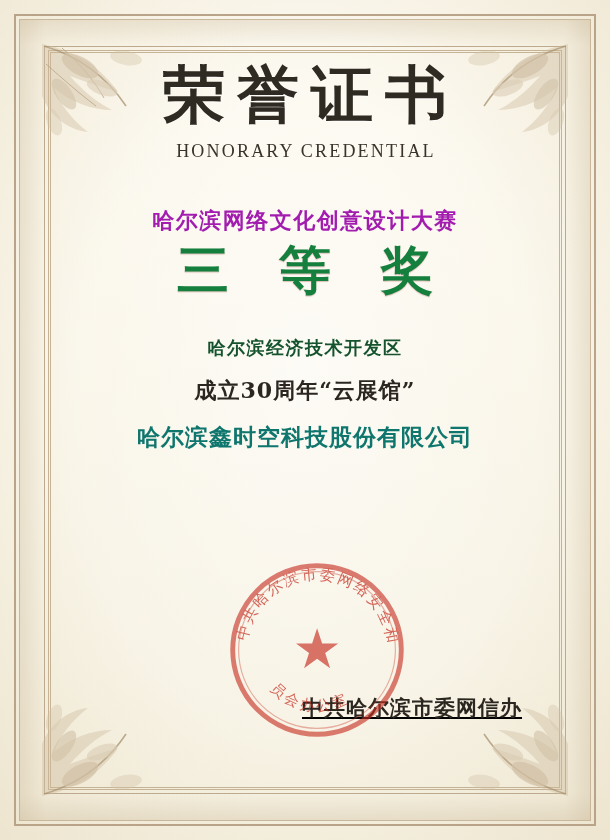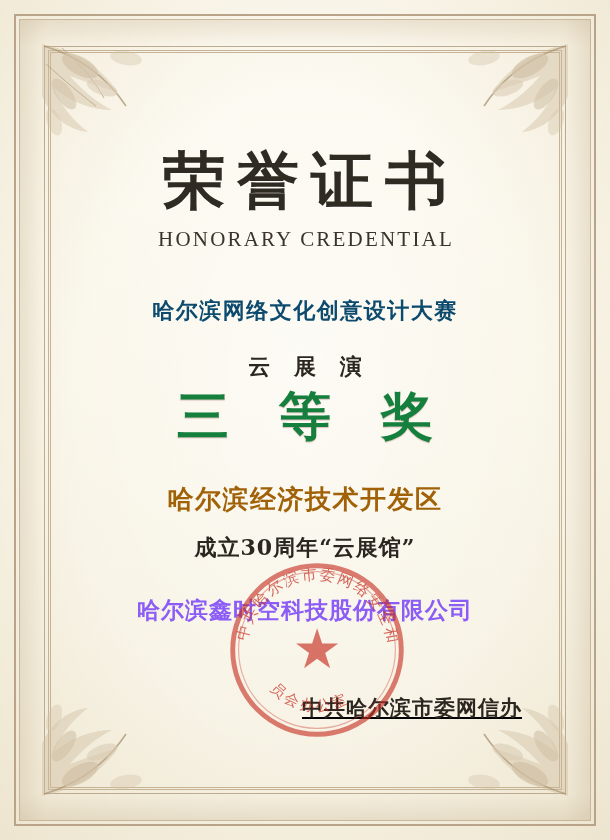--- a/index.html
+++ b/index.html
@@ -103,47 +103,46 @@
   .content {
     position: absolute;
     left: 60px;
     right: 60px;
     top: 62px;
     bottom: 62px;
     text-align: center;
   }
 
   .title-cn {
-    margin-top: 86px;
     font-family: "DejaVu Serif", "Liberation Serif", serif;
     font-weight: 700;
     font-size: 62px;
     letter-spacing: 12px;
     color: #2f2a22;
     text-indent: 12px;
     line-height: 1.05;
     text-shadow: 0 1px 0 rgba(255,255,255,0.6);
   }
 
   .title-en {
     margin-top: 14px;
     font-family: "Liberation Serif", serif;
-    font-size: 21px;
+    font-size: 18px;
     letter-spacing: 2.2px;
     color: #3a332a;
     text-indent: 2px;
   }
 
   .line-1 {
     margin-top: 44px;
     font-family: "DejaVu Serif", "Liberation Serif", serif;
     font-size: 22px;
     font-weight: 700;
     letter-spacing: 1.5px;
-    color: #0c4a6e;
+    color: #a21caf;
   }
 
   .line-2 {
     margin-top: 26px;
     font-family: "DejaVu Serif", "Liberation Serif", serif;
     font-size: 22px;
     font-weight: 700;
     letter-spacing: 8px;
     text-indent: 8px;
     color: #2b2620;
@@ -155,41 +154,41 @@
     font-weight: 700;
     letter-spacing: 16px;
     text-indent: 16px;
     color: #15803d;
     text-shadow: 0 1px 1px rgba(120,20,10,0.25);
   }
 
   .line-3 {
     margin-top: 30px;
     font-family: "DejaVu Serif", "Liberation Serif", serif;
-    font-size: 26px;
+    font-size: 18px;
     font-weight: 700;
     letter-spacing: 1.5px;
-    color: #a16207;
+    color: #14532d;
   }
   .line-4 {
     margin-top: 16px;
     font-family: "DejaVu Serif", "Liberation Serif", serif;
     font-size: 22px;
     font-weight: 700;
     letter-spacing: 1px;
     color: #2b2620;
     text-align: center;
   }
   .line-5 {
-    margin-top: 32px;
+    margin-top: 16px;
     font-family: "DejaVu Serif", "Liberation Serif", serif;
     font-size: 23px;
     font-weight: 700;
     letter-spacing: 1px;
-    color: #8b5cf6;
+    color: #0f766e;
   }
 
   .signature {
     position: absolute;
     right: 8px;
     bottom: 56px;
     text-align: center;
     width: 260px;
     text-decoration: underline;
   }
@@ -296,21 +295,20 @@
   </div>
 
   <div class="content">
 
     <div class="title-cn">荣誉证书</div>
 
     <div class="title-en">HONORARY CREDENTIAL</div>
 
     <div class="line-1">哈尔滨网络文化创意设计大赛</div>
 
-    <div class="line-2">云 展 演</div>
 
     <div class="award">三 等 奖</div>
 
     <div class="line-3">哈尔滨经济技术开发区</div>
 
     <div class="line-4">成立30周年“云展馆”</div>
 
     <div class="line-5">哈尔滨鑫时空科技股份有限公司</div>
 
     <div class="signature">

